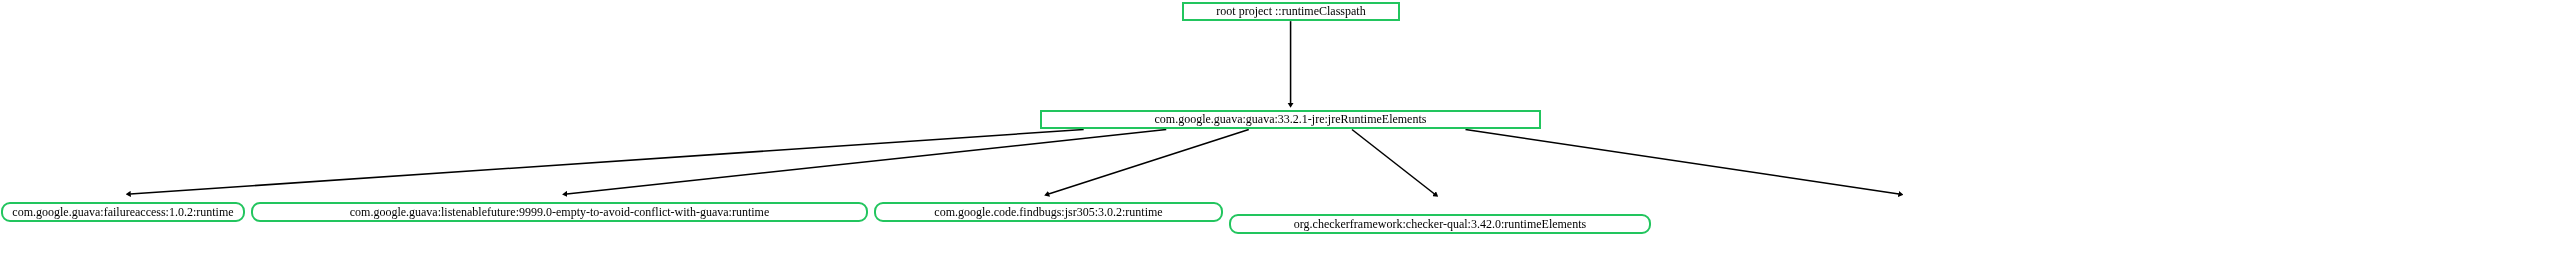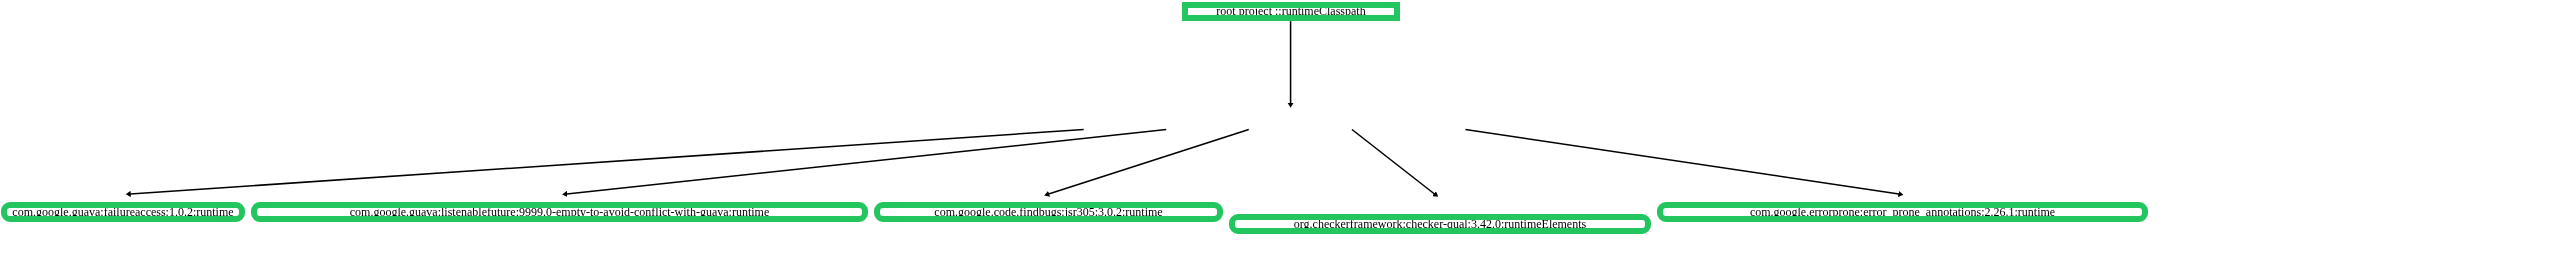--- a/index.html
+++ b/index.html
@@ -20,21 +20,21 @@
     position: absolute;
     left: 0;
     top: 0;
     width: 2576px;
     height: 259px;
     pointer-events: none;
   }
   .node {
     position: absolute;
     box-sizing: border-box;
-    border: 6px solid #22c55e;
+    border: 2px solid #22c55e;
     background: #ffffff;
     display: flex;
     align-items: center;
     justify-content: center;
     white-space: nowrap;
     overflow: hidden;
   }
   .node-label {
     color: #000000;
     font-family: "Liberation Serif", "DejaVu Serif", serif;
@@ -107,35 +107,35 @@
 
     <g>
       <line x1="2840" y1="251" x2="3680" y2="376" stroke="#000000" stroke-width="3" marker-end="url(#arrowhead)"></line>
     </g>
   </svg>
 
   <div class="node" id="node-root">
     <span class="node-label">root project ::runtimeClasspath</span>
   </div>
 
+  <div class="node" id="node-guava">
+    <span class="node-label">com.google.guava:guava:33.2.1-jre:jreRuntimeElements</span>
+  </div>
 
   <div class="node leaf" id="node-failureaccess">
     <span class="node-label">com.google.guava:failureaccess:1.0.2:runtime</span>
   </div>
 
   <div class="node leaf" id="node-listenablefuture">
     <span class="node-label">com.google.guava:listenablefuture:9999.0-empty-to-avoid-conflict-with-guava:runtime</span>
   </div>
 
   <div class="node leaf" id="node-jsr305">
     <span class="node-label">com.google.code.findbugs:jsr305:3.0.2:runtime</span>
   </div>
 
   <div class="node leaf" id="node-checker-qual">
     <span class="node-label">org.checkerframework:checker-qual:3.42.0:runtimeElements</span>
   </div>
 
-  <div class="node leaf" id="node-error-prone">
-    <span class="node-label">com.google.errorprone:error_prone_annotations:2.26.1:runtime</span>
-  </div>
 
 </div>
 
 
 </body></html>

